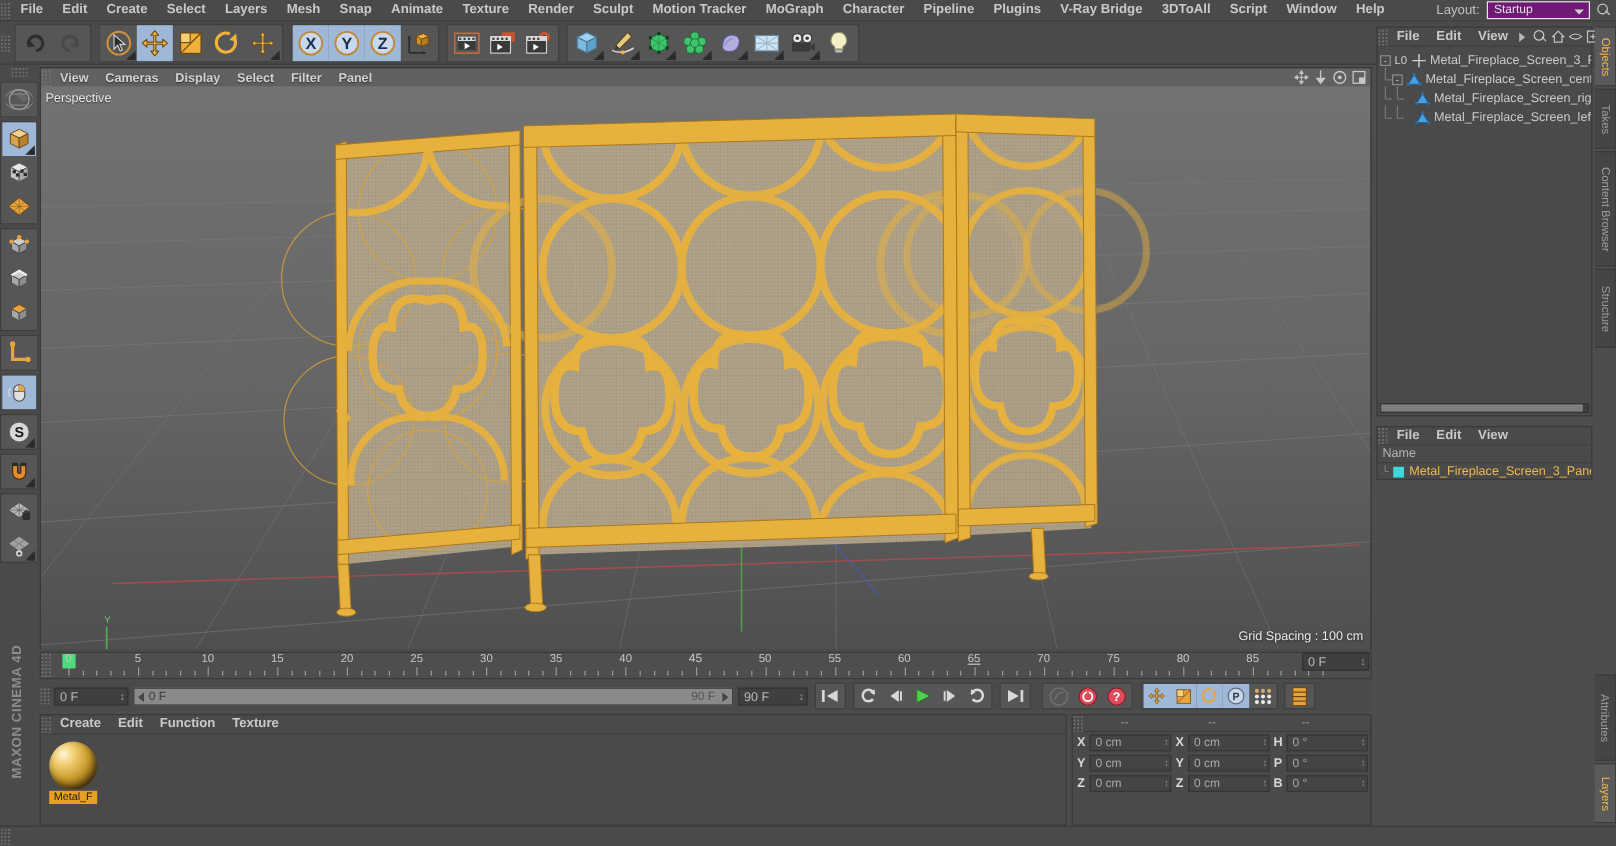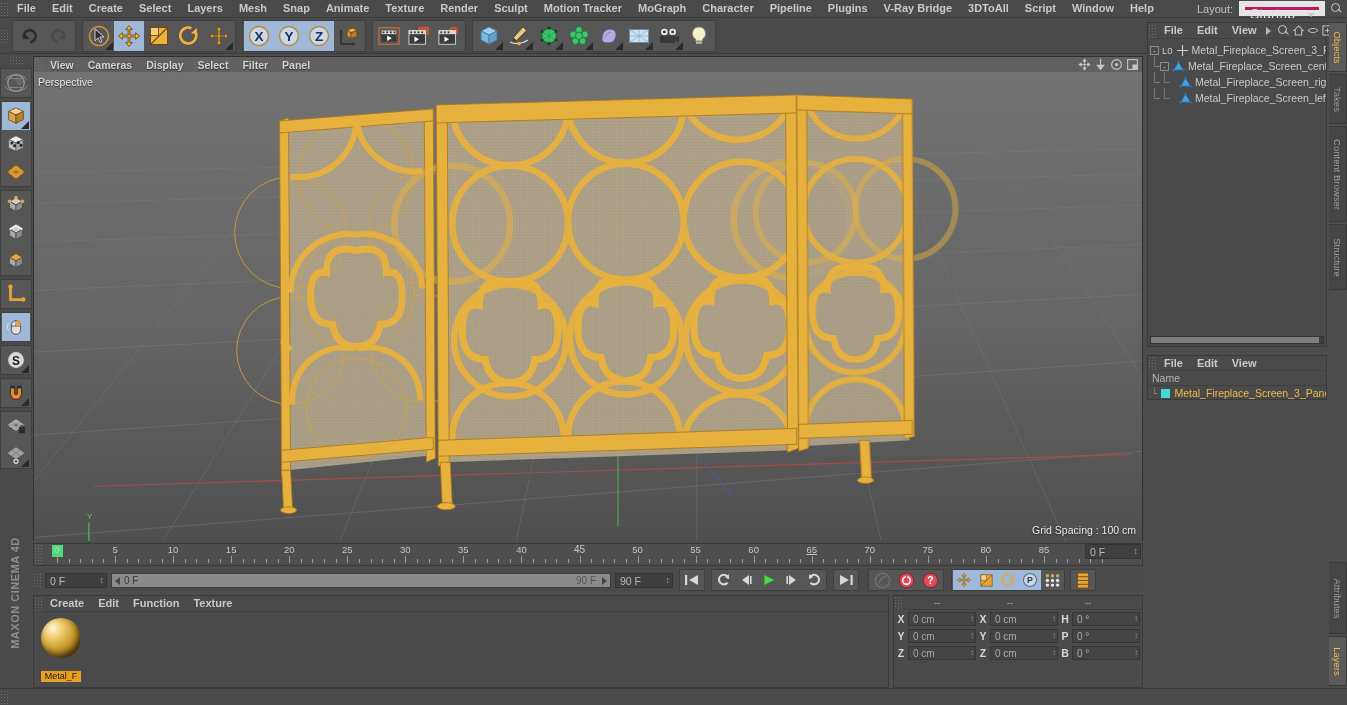--- a/index.html
+++ b/index.html
@@ -33,22 +33,22 @@
     background: #4a4a4a; display: flex; align-items: center;
     border-bottom: 1px solid #3c3c3c;
   }
   #menubar .menu-item { font-size: 11px; padding: 0 8px; line-height: 17px; }
 
   #layout-box {
     position: absolute; right: 22px; top: 1px; display: flex; align-items: center; gap: 6px;
   }
   #layout-box .lbl { color: #c0c0c0; font-size: 11px; }
   .combo {
-    background: #be185d; border: 6px solid #e5e5e5; color: #e2e2e2;
-    height: 15px; line-height: 14px; padding: 0 16px 0 5px; font-size: 14px;
+    background: #701a75; border: 1px solid #e5e5e5; color: #e2e2e2;
+    height: 15px; line-height: 14px; padding: 0 16px 0 5px; font-size: 10px;
     position: relative; min-width: 86px;
   }
   .combo:after {
     content:""; position: absolute; right: 4px; top: 6px;
     border-left: 4px solid transparent; border-right: 4px solid transparent;
     border-top: 4px solid #cfcfcf;
   }
   .srch-ico { width: 14px; height: 14px; position: relative; }
   .srch-ico:before {
     content:""; position:absolute; left:2px; top:1px; width:7px; height:7px;
@@ -157,21 +157,21 @@
   #matmgr .menu-row { height: 16px; border-bottom: 1px solid #414141; }
   .mat-chip { position: absolute; left: 7px; top: 22px; width: 40px; height: 48px; }
   .mat-sphere {
     width: 40px; height: 40px; border-radius: 50%;
     background:
       radial-gradient(circle at 30% 26%, #fff6d8 0%, #f0cf73 22%, #c99a2c 52%, #6b4a12 86%, #3a2708 100%);
     box-shadow: inset -2px -3px 6px rgba(0,0,0,.55);
   }
   .mat-name {
     width: 40px; text-align: center; font-size: 9px; color: #1a1a1a;
-    background: #e8a020; margin-top: 13px; line-height: 11px; overflow: hidden; white-space: nowrap;
+    background: #e8a020; margin-top: 1px; line-height: 11px; overflow: hidden; white-space: nowrap;
   }
 
   
   #coords {
     position: absolute; left: 893px; top: 595px; width: 250px; height: 93px;
     background: #4a4a4a; border: 1px solid #3a3a3a;
   }
   .coord-head { display: flex; height: 14px; align-items: center; border-bottom: 1px solid #3e3e3e; }
   .coord-head .ch { font-size: 10px; color: #9e9e9e; text-align: center; }
   .coord-row { display: flex; align-items: center; height: 17px; padding: 0 2px; gap: 2px; }

